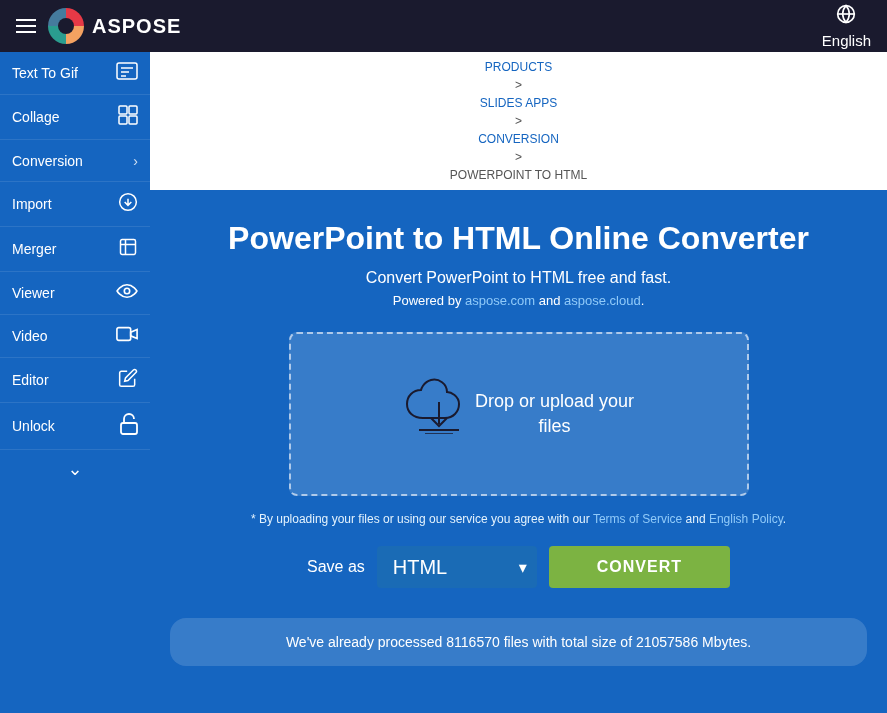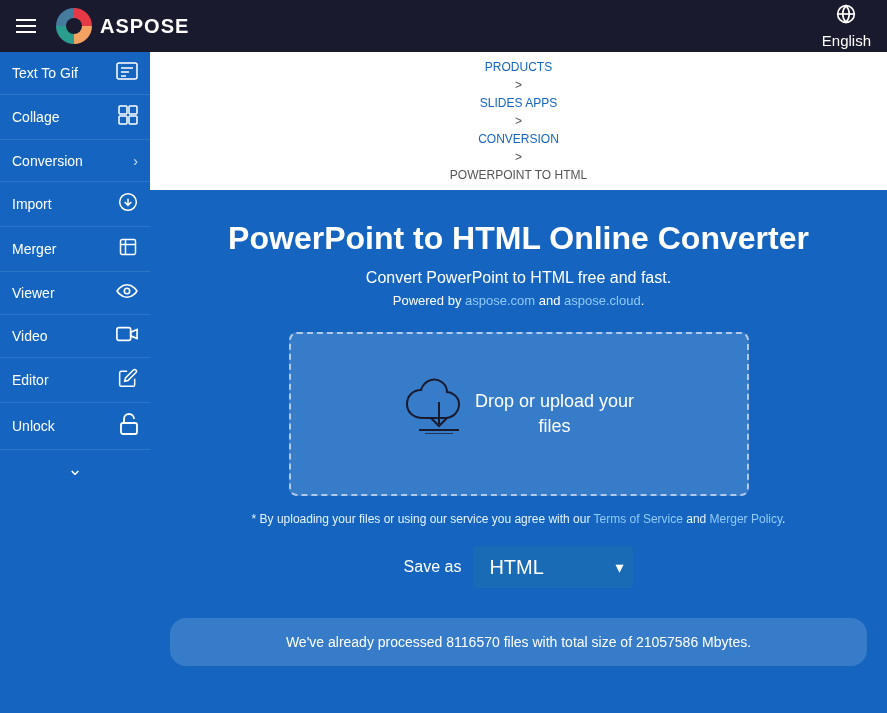--- a/index.html
+++ b/index.html
@@ -8,21 +8,21 @@
     
     .header {
       background: #1a1a2e;
       height: 52px;
       display: flex;
       align-items: center;
       justify-content: space-between;
       padding: 0 16px;
       flex-shrink: 0;
     }
-    .header-left { display: flex; align-items: center; gap: 20px; }
+    .header-left { display: flex; align-items: center; gap: 12px; }
     .hamburger-icon { display: flex; flex-direction: column; gap: 4px; cursor: pointer; }
     .hamburger-icon span { width: 20px; height: 2px; background: #fff; display: block; }
     .logo-area { display: flex; align-items: center; gap: 8px; }
     .logo-text { color: #fff; font-size: 20px; font-weight: bold; letter-spacing: 1px; }
     .header-right { display: flex; align-items: center; gap: 8px; cursor: pointer; color: #fff; font-size: 15px; flex-direction: column; }
 
     
     .aspose-logo {
       width: 36px; height: 36px;
       background: conic-gradient(#e63946 0deg 90deg, #f4a261 90deg 180deg, #2a9d8f 180deg 270deg, #457b9d 270deg 360deg);
@@ -358,35 +358,36 @@
             <line x1="22" y1="60" x2="50" y2="60" stroke="#1a1a2e" stroke-width="1.5"></line>
           </svg>
         </div>
         <p class="upload-text">
           <span>Drop or upload your</span><br>
           <span>files</span>
         </p>
       </div>
 
       <p class="terms-text">
-        <span>* By uploading your files or using our service you agree with our </span><a href="#">Terms of Service</a><span> and </span><a href="#">Merger Policy</a><span>.</span>
+        <span>* By uploading your files or using our service you agree with our </span><a href="#">Terms of Service</a><span> and </span><a href="#">English Policy</a><span>.</span>
       </p>
 
       <div class="action-row">
         <span class="save-as-label">Save as</span>
         <div class="select-wrapper">
           <select class="format-select">
             <option value="HTML">HTML</option>
             <option value="PDF">PDF</option>
             <option value="PNG">PNG</option>
             <option value="JPG">JPG</option>
             <option value="PPT">PPT</option>
             <option value="PPTX">PPTX</option>
           </select>
         </div>
+        <button class="convert-button">CONVERT</button>
       </div>
 
       <div class="stats-bar">
         <span>We've already processed 8116570 files with total size of 21057586 Mbytes.</span>
       </div>
     </div>
   </div>
 
 </div>
 

